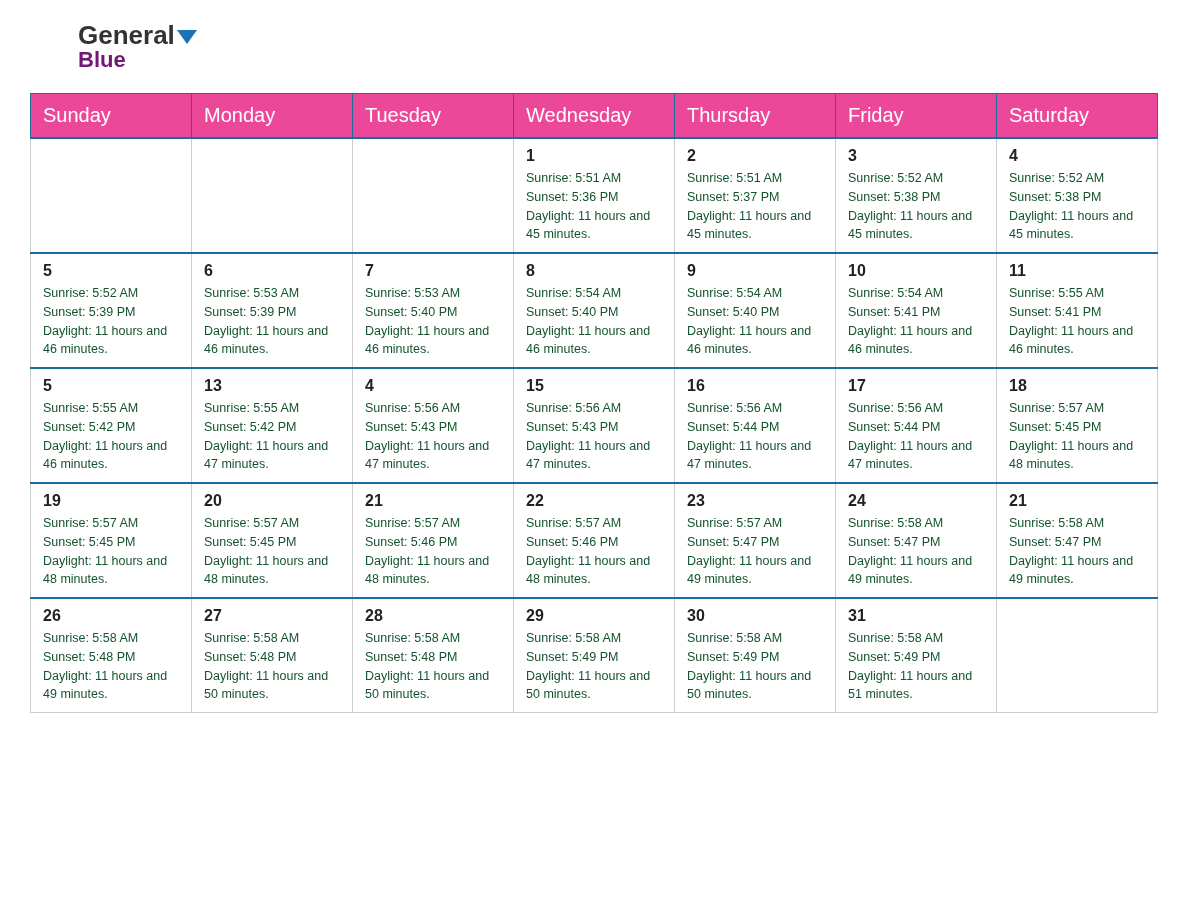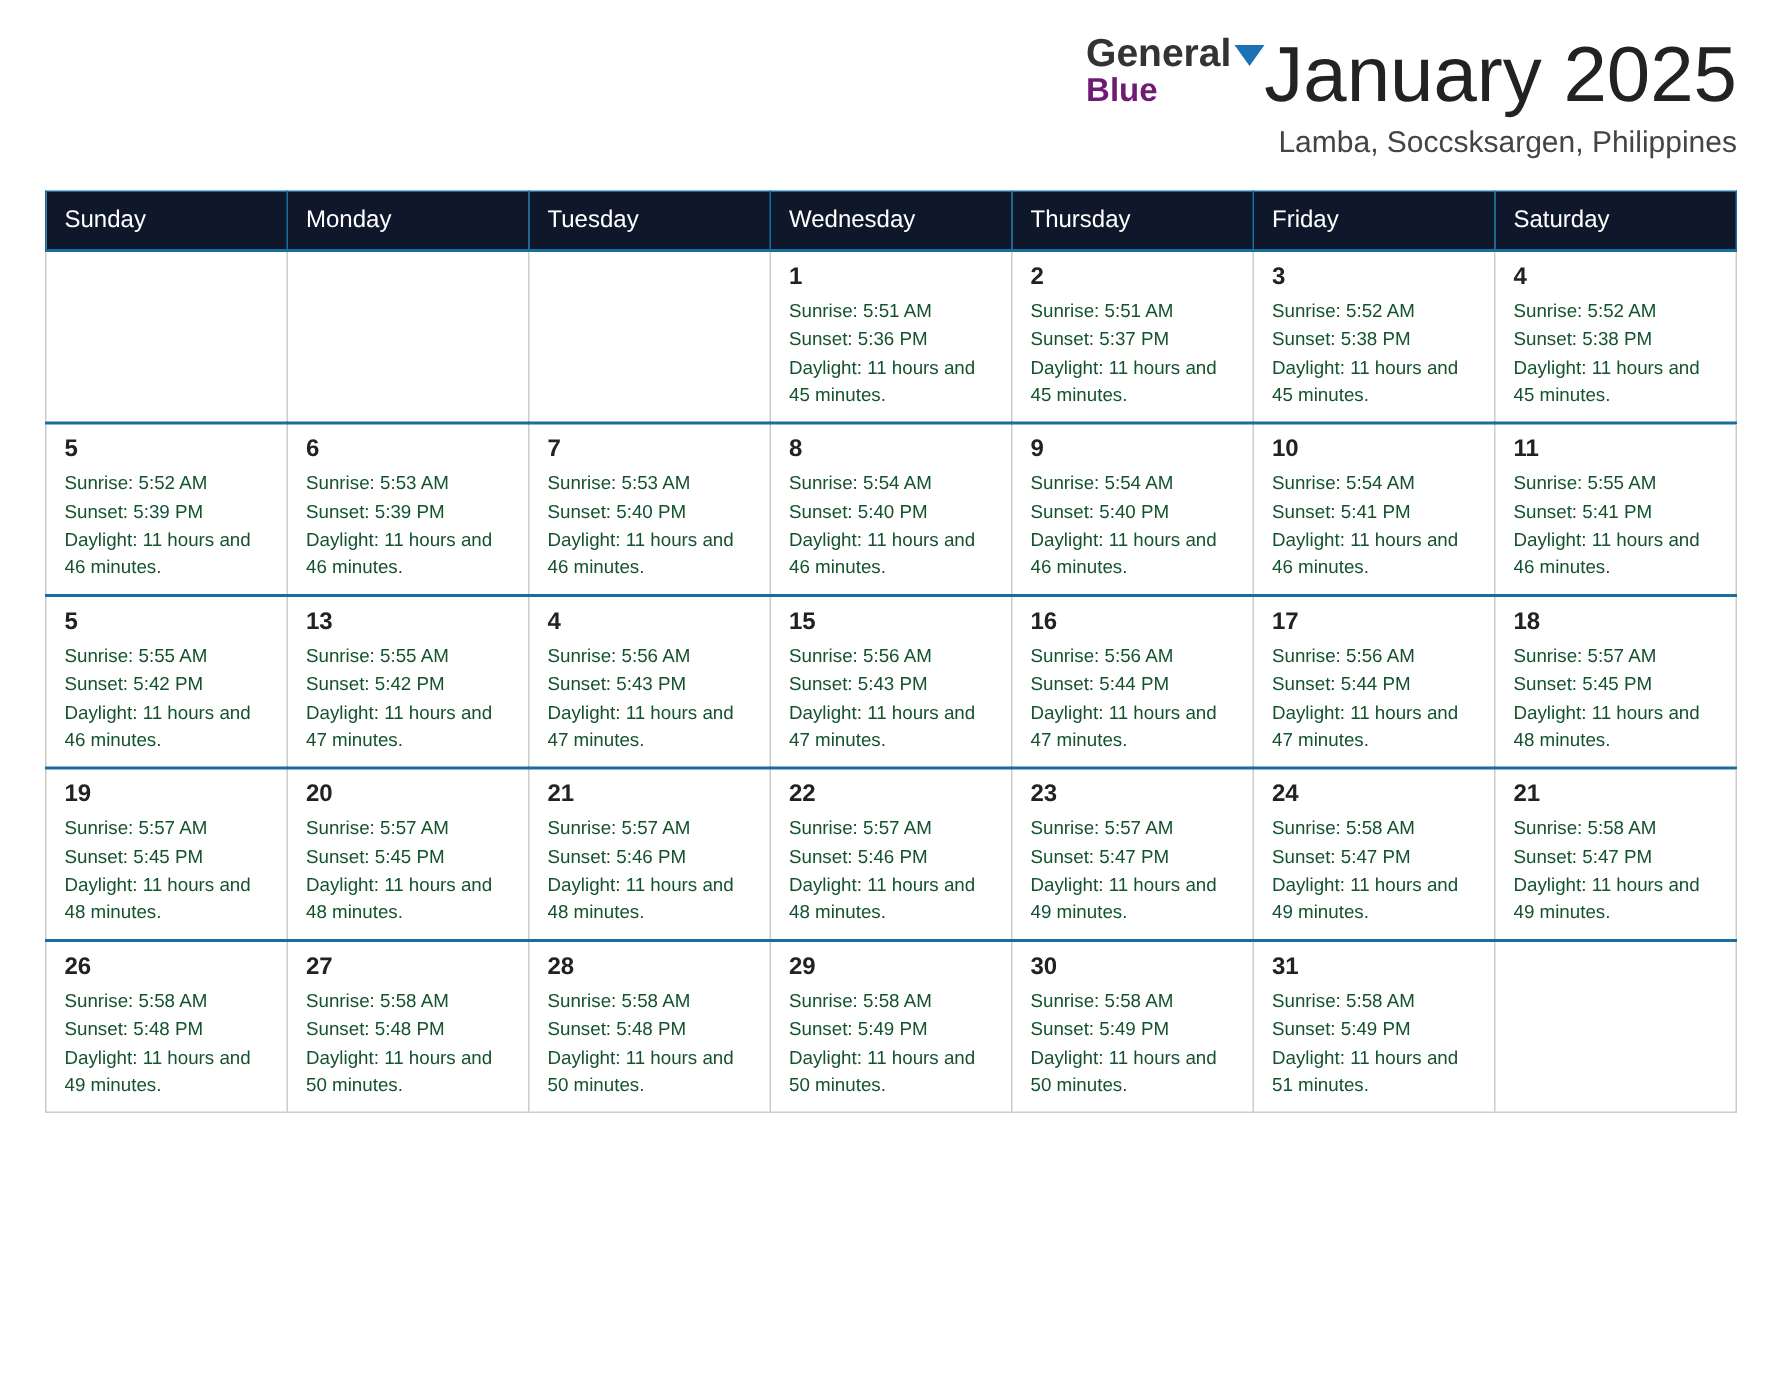--- a/index.html
+++ b/index.html
@@ -6,21 +6,21 @@
     body {
       font-family: Arial, sans-serif;
       background: #fff;
       color: #333;
       padding: 20px 30px;
       width: 1188px;
       min-height: 918px;
     }
     .header {
       display: flex;
-      justify-content: flex-end;
+      justify-content: flex-start;
       align-items: flex-start;
       margin-bottom: 20px;
       margin-left: 48px;
     }
     .logo {
       display: flex;
       flex-direction: column;
       align-items: flex-start;
     }
     .logo-general {
@@ -56,23 +56,23 @@
       font-size: 20px;
       color: #444;
       margin-top: 4px;
     }
     .calendar {
       width: 100%;
       border-collapse: collapse;
       border: 1px solid #ccc;
     }
     .calendar thead tr th {
-      background-color: #0f172a;
+      background-color: #ec4899;
       color: #fff;
-      font-size: 16px;
+      font-size: 20px;
       font-weight: normal;
       padding: 10px 12px;
       text-align: left;
       border: 1px solid #1a6e9e;
     }
     .calendar tbody tr td {
       vertical-align: top;
       padding: 8px 12px;
       font-size: 13px;
       color: #333;
@@ -100,24 +100,20 @@
   </style>
 </head>
 <body>
 
 <div class="header">
   <div class="logo">
     <div class="logo-general">
       General<span class="blue-arrow"></span>
     </div>
     <div class="logo-blue">Blue</div>
-  </div>
-  <div class="title-section">
-    <div class="month-title">January 2025</div>
-    <div class="location">Lamba, Soccsksargen, Philippines</div>
   </div>
 </div>
 
 <table class="calendar">
   <thead>
     <tr>
     <th>Sunday</th>
         <th>Monday</th>
         <th>Tuesday</th>
         <th>Wednesday</th>

